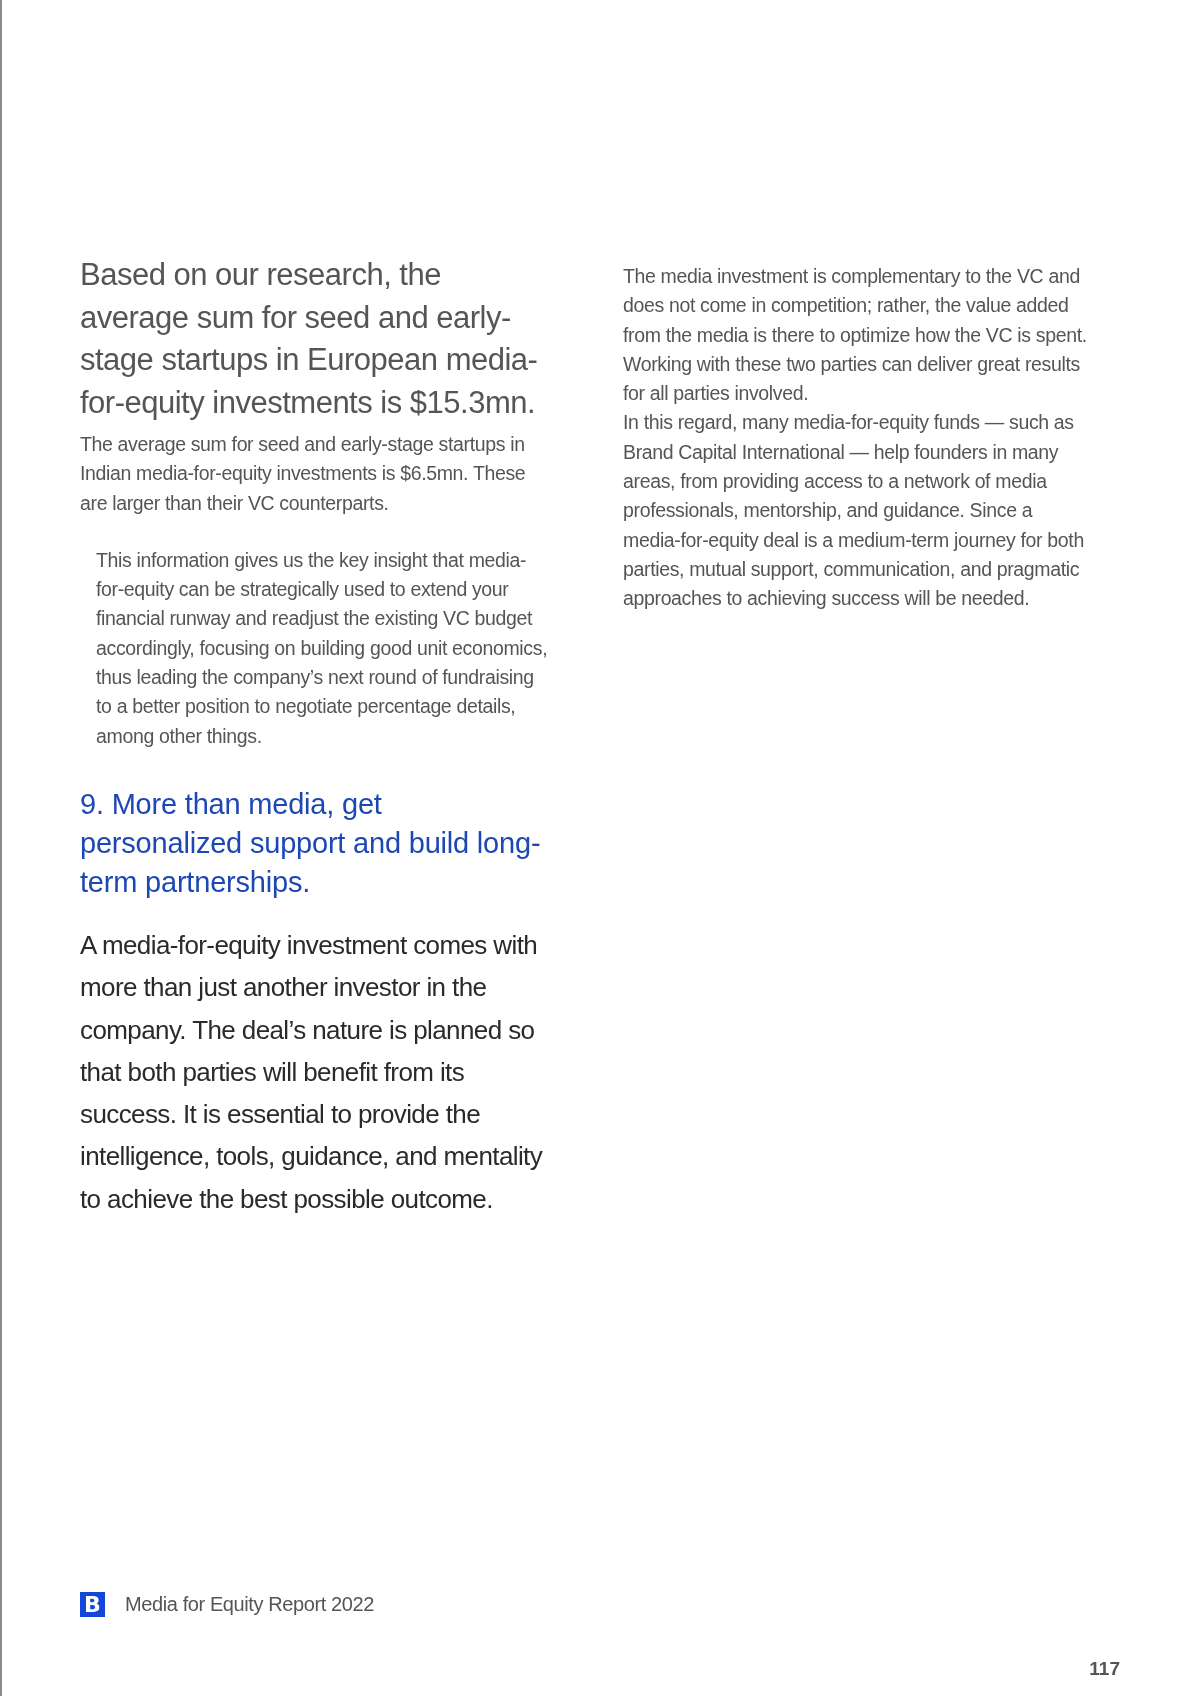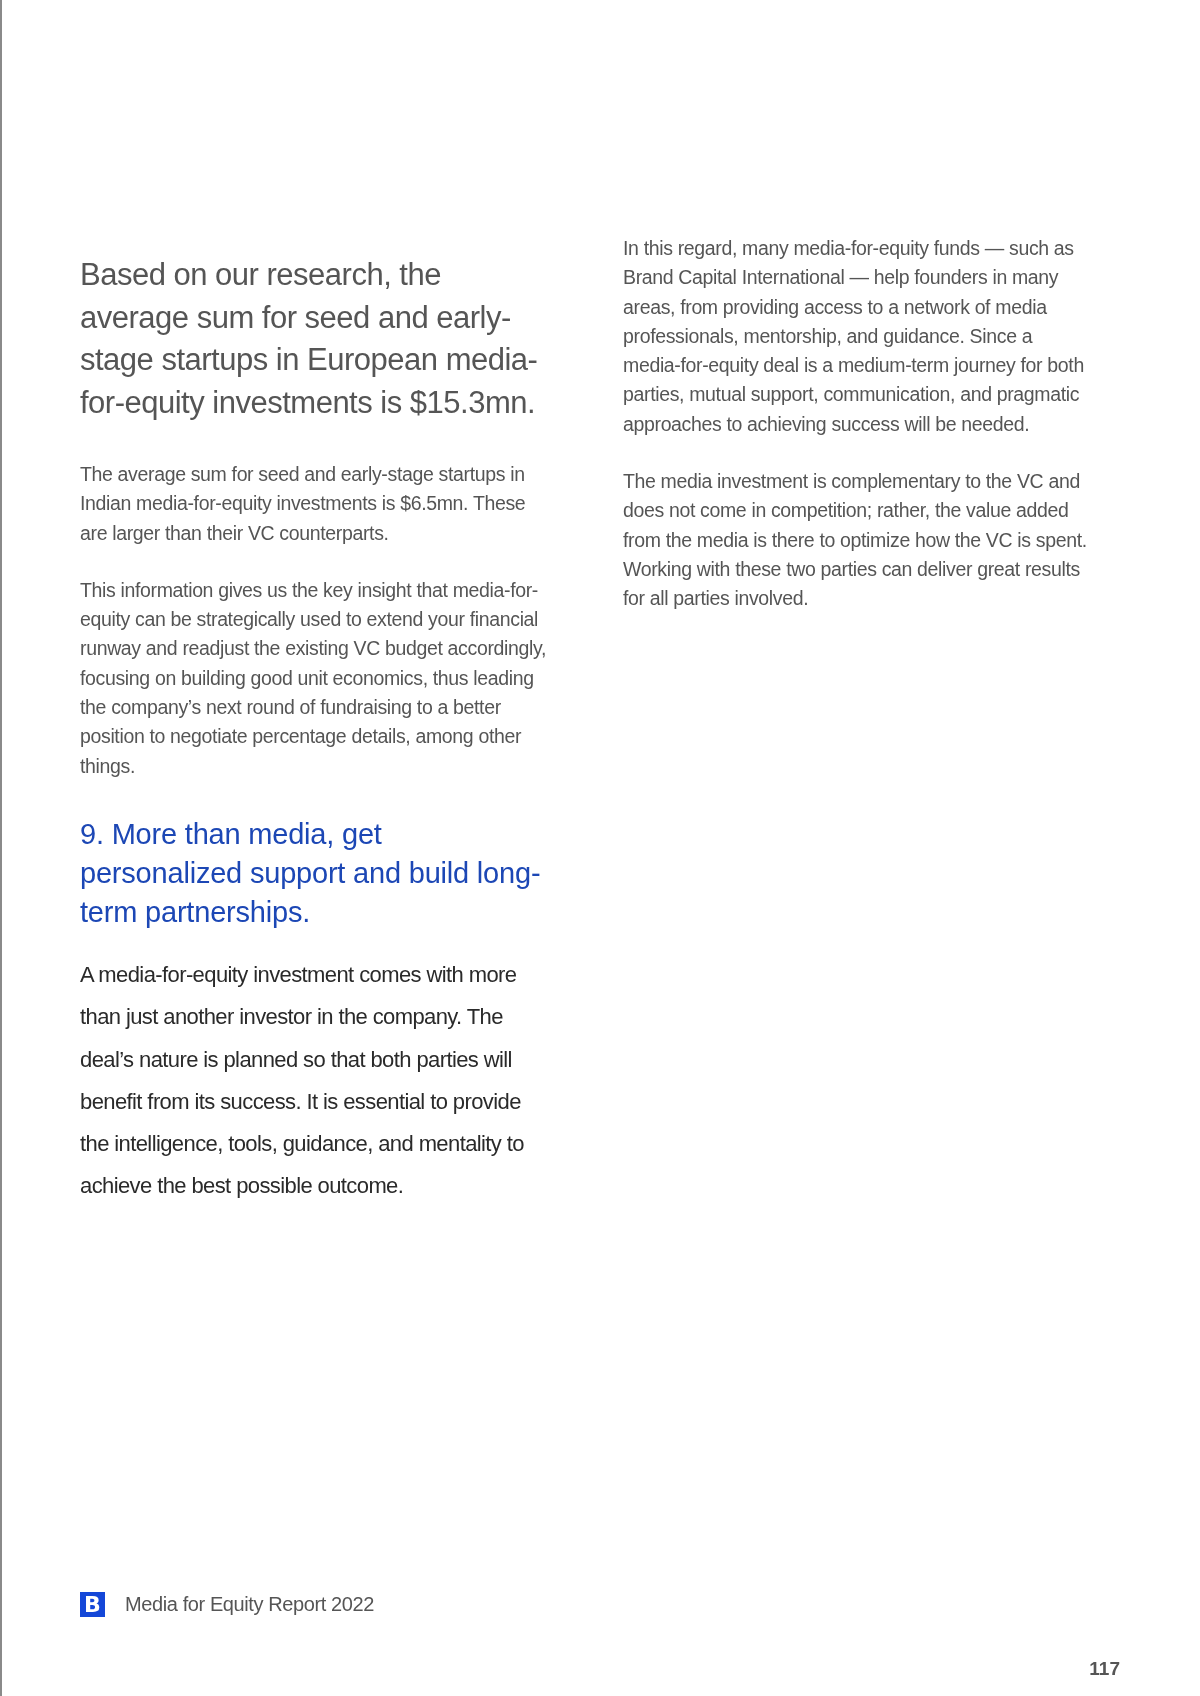--- a/index.html
+++ b/index.html
@@ -50,26 +50,26 @@
       margin: 22px 0 0 0;
       letter-spacing: -0.5px;
     }
     .body-text {
       color: #555555;
       font-size: 19.5px;
       line-height: 29.3px;
       margin: 0;
       letter-spacing: -0.35px;
     }
-    .p1 { margin-top: 36px; }
-    .p2 { margin-top: 28px; }
+    .p1 { margin-top: 6px; }
+    .p2 { margin-top: 28px; margin-left: 16px; }
     .h7 { margin-top: 34px; }
     .lead-dark {
       color: #2a2a2a;
-      font-size: 22px;
+      font-size: 26px;
       line-height: 42.3px;
       margin: 22px 0 16px 0;
       letter-spacing: -0.6px;
     }
     .rp2 { margin-top: 28px; }
     .footer {
       position: absolute;
       left: 80px;
       top: 1590px;
       height: 28px;
@@ -110,21 +110,21 @@
 <div class="col-left">
   <p class="lead-grey">Based on our research, the average sum for seed and early-stage startups in European media-for-equity investments is $15.3mn.</p>
   <p class="body-text p1">The average sum for seed and early-stage startups in Indian media-for-equity investments is $6.5mn. These are larger than their VC counterparts.</p>
   <p class="body-text p2">This information gives us the key insight that media-for-equity can be strategically used to extend your financial runway and readjust the existing VC budget accordingly, focusing on building good unit economics, thus leading the company’s next round of fundraising to a better position to negotiate percentage details, among other things.</p>
 
   <h2 class="heading h7">9. More than media, get personalized support and build long-term partnerships.</h2>
   <p class="lead-dark">A media-for-equity investment comes with more than just another investor in the company. The deal’s nature is planned so that both parties will benefit from its success. It is essential to provide the intelligence, tools, guidance, and mentality to achieve the best possible outcome.</p>
 </div>
 
 <div class="col-right">
+  <p class="body-text rp2">The media investment is complementary to the VC and does not come in competition; rather, the value added from the media is there to optimize how the VC is spent. Working with these two parties can deliver great results for all parties involved.</p>
   <p class="body-text">In this regard, many media-for-equity funds — such as Brand Capital International — help founders in many areas, from providing access to a network of media professionals, mentorship, and guidance. Since a media-for-equity deal is a medium-term journey for both parties, mutual support, communication, and pragmatic approaches to achieving success will be needed.</p>
-  <p class="body-text rp2">The media investment is complementary to the VC and does not come in competition; rather, the value added from the media is there to optimize how the VC is spent. Working with these two parties can deliver great results for all parties involved.</p>
 </div>
 
 <div class="footer">
   <div class="logo">B</div>
   <span class="footer-title">Media for Equity Report 2022</span>
 </div>
 <div class="page-number">117</div>
 
 </body></html>

